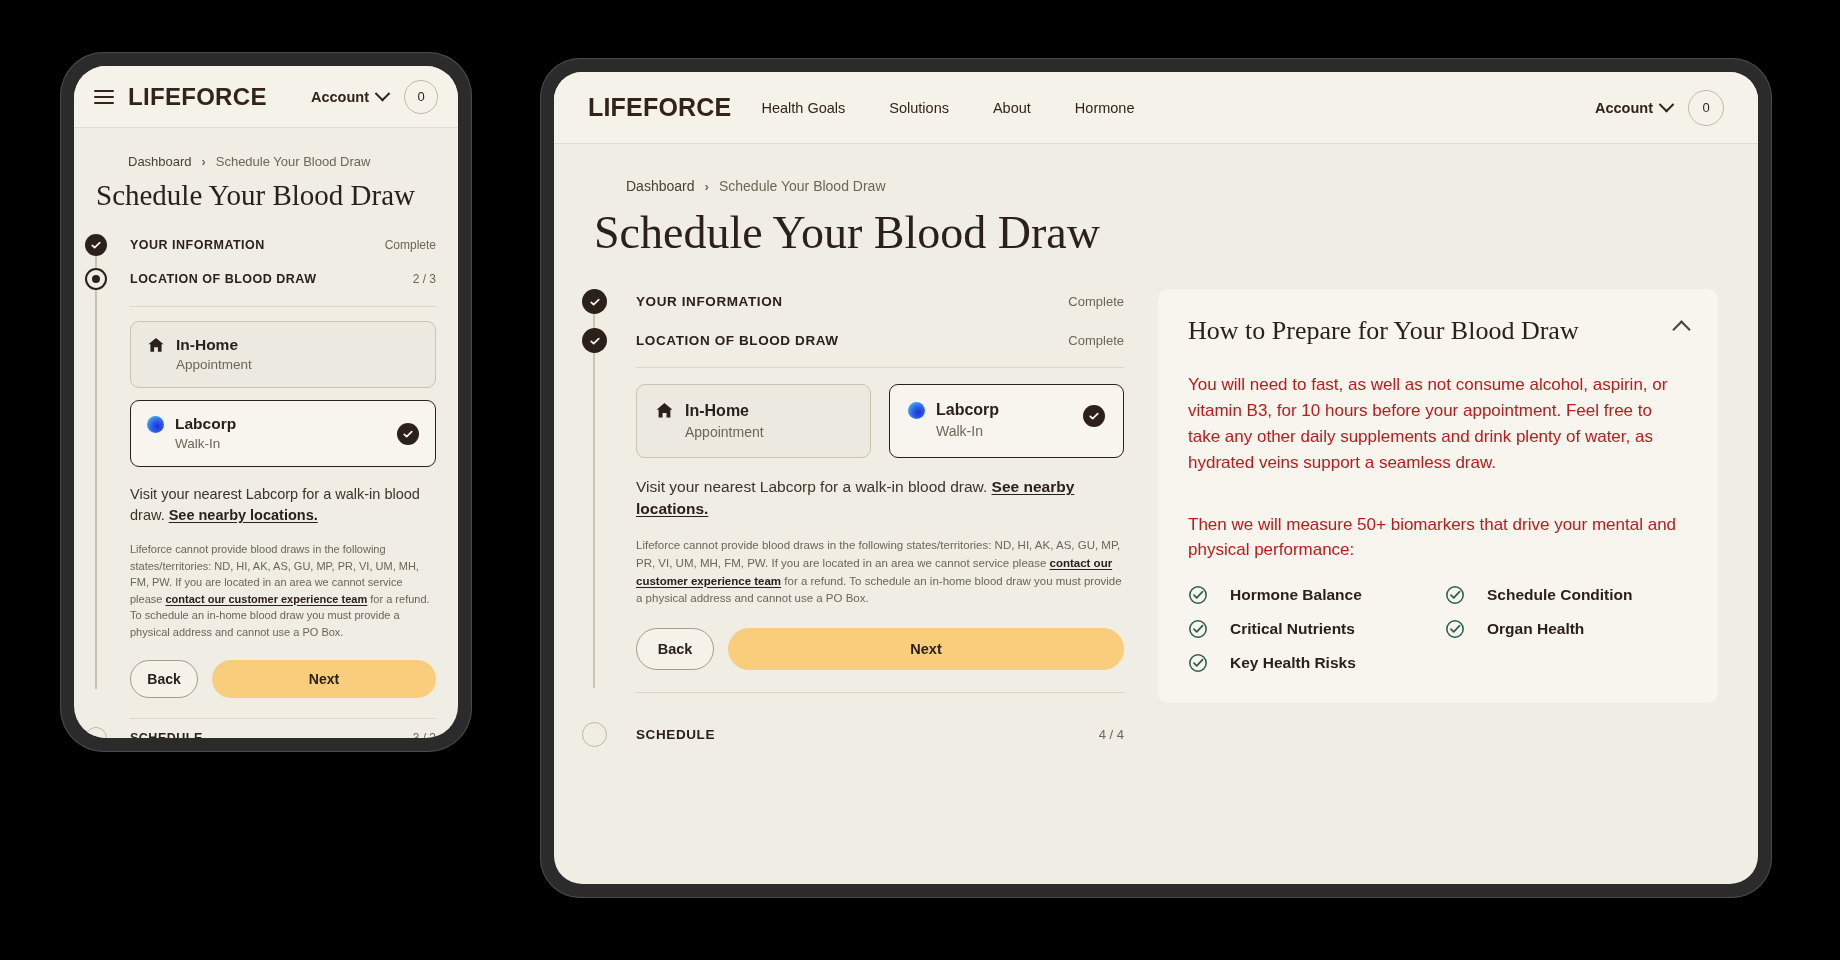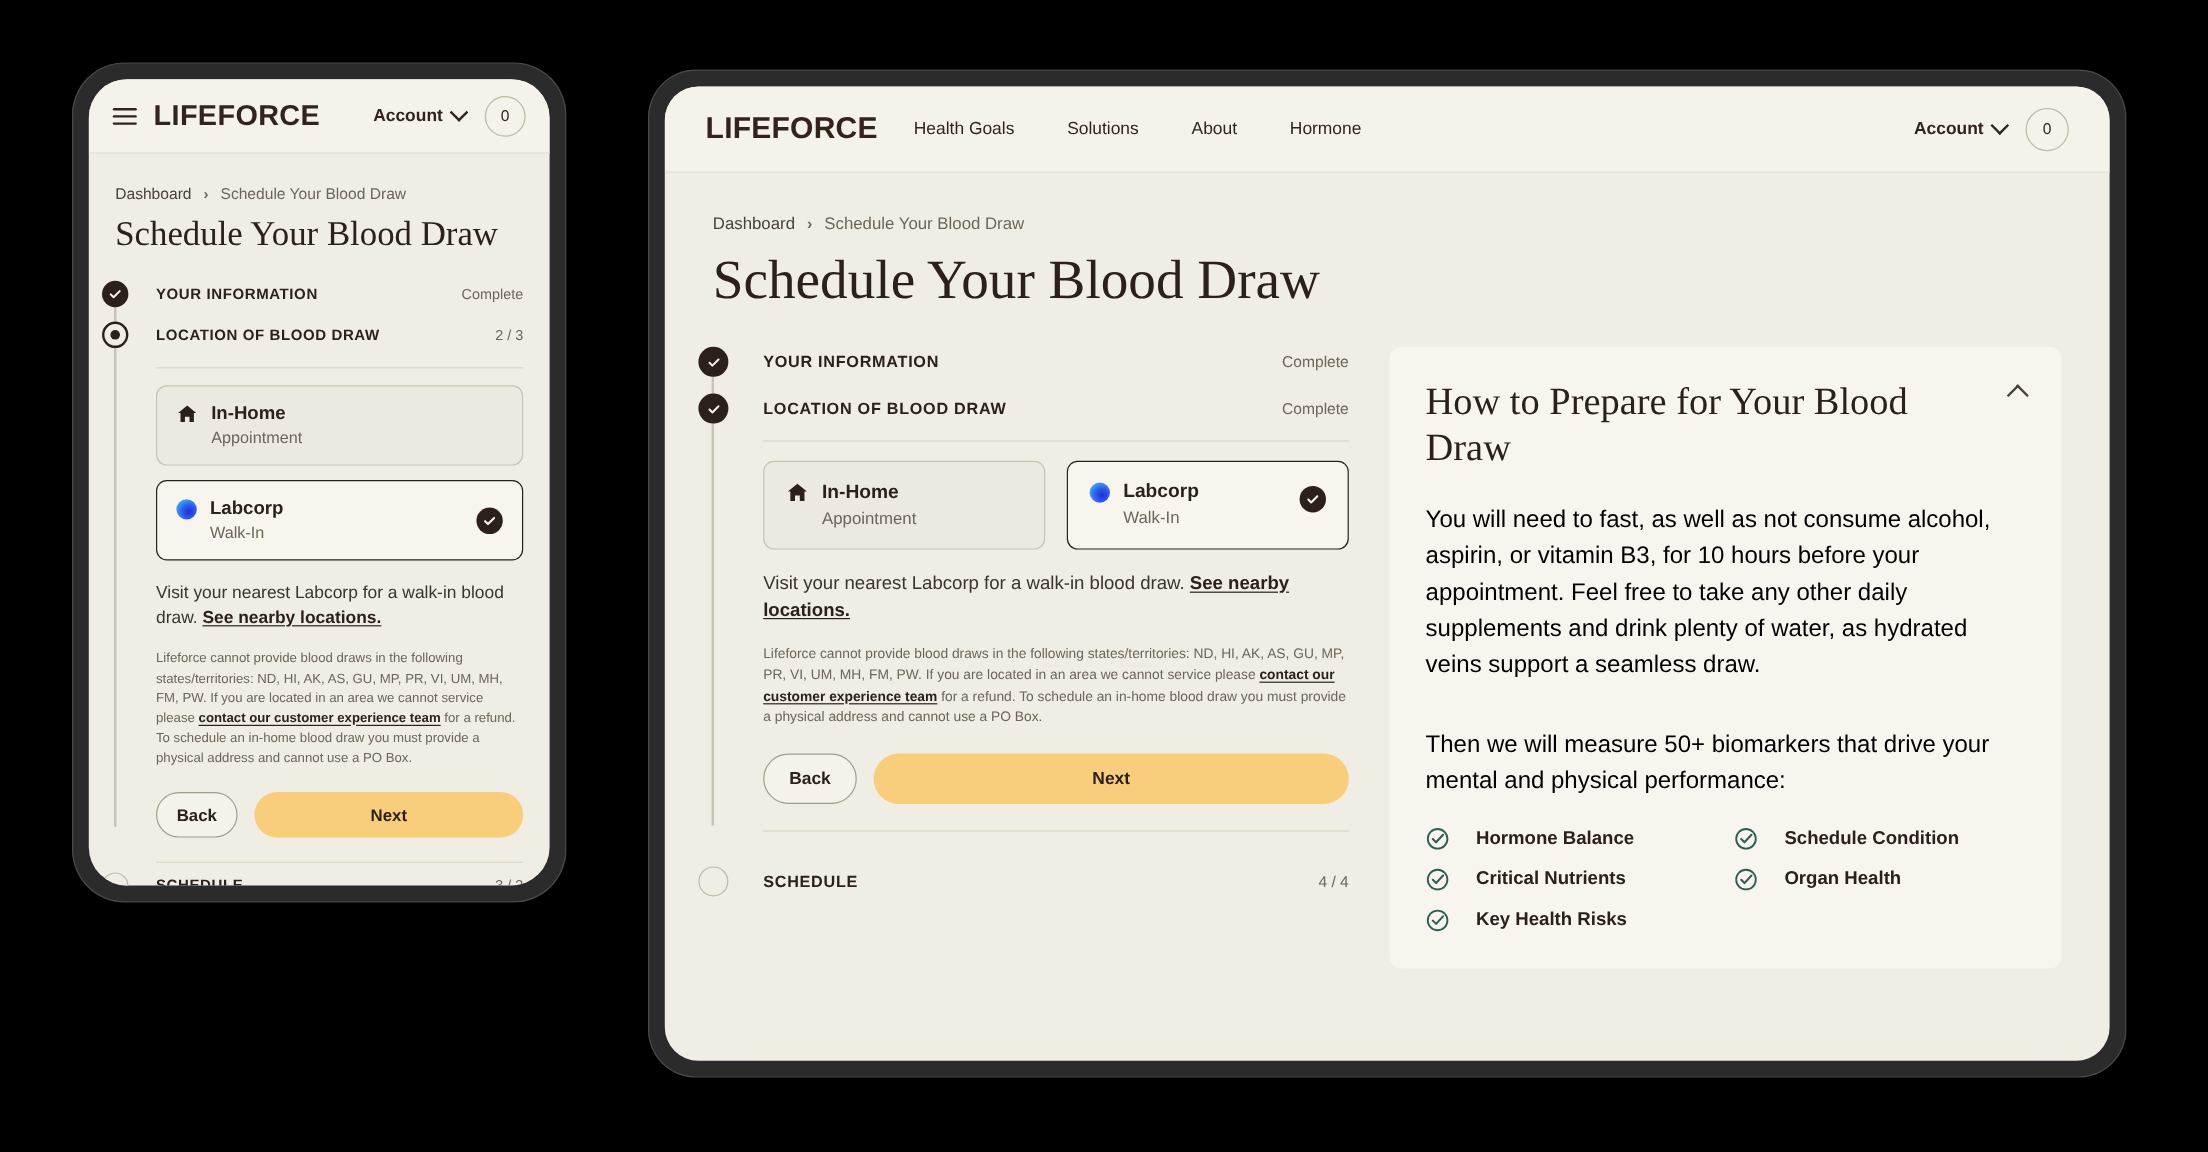--- a/index.html
+++ b/index.html
@@ -61,21 +61,21 @@
     width: 34px; height: 34px; border-radius: 50%;
     border: 1px solid #BFB9A4; display:flex; align-items:center; justify-content:center;
     font-size: 13px; color: #32241B; cursor: pointer; background: transparent;
   }
 
   
   .body { padding: 0; }
   .phone .body { padding: 26px 22px 0 22px; }
   .tablet .body { padding: 34px 40px 0 40px; }
 
-  .crumb { display:flex; align-items:flex-end; gap: 10px; color: #6E6557; }
+  .crumb { display:flex; align-items:flex-end; gap: 10px; color: #6E6557; margin-left: 32px; }
   .phone .crumb { font-size: 13px; }
   .tablet .crumb { font-size: 14px; }
   .crumb .sep { font-weight: 700; font-size: 0.95em; color: #6E6557; }
   .crumb a { color: #4A4135; text-decoration: none; }
 
   h1.page-title {
     font-family: "Liberation Serif", serif;
     font-weight: 400; color: #2C211A; letter-spacing: 0px;
   }
   .phone h1.page-title { font-size: 29px; margin: 10px 0 22px; }
@@ -177,24 +177,24 @@
 
   
   .panel {
     background: #F7F5EE;
     border-radius: 10px;
     padding: 26px 30px 30px;
   }
   .panel-head { display:flex; align-items:flex-start; justify-content: space-between; gap: 18px; }
   .panel-title {
     font-family: "Liberation Serif", serif; font-weight: 400;
-    font-size: 32px; color: #2C211A; line-height: 1.2;
+    font-size: 26px; color: #2C211A; line-height: 1.2;
   }
   .caret-up { width: 13px; height: 13px; border-left: 2px solid #4A4135; border-top: 2px solid #4A4135; transform: rotate(45deg); margin-top: 8px; cursor:pointer; flex:0 0 auto; }
-  .panel p { font-size: 20px; line-height: 1.52; color: #000000; }
+  .panel p { font-size: 17px; line-height: 1.52; color: #b91c1c; }
   .panel p + p { margin-top: 36px; }
   .bmarks { display: grid; grid-template-columns: 1fr 1fr; column-gap: 14px; row-gap: 14px; margin-top: 22px; }
   .bmark { display:flex; align-items:center; gap: 22px; }
   .bmark span { font-size: 15.5px; font-weight: 700; color: #2C211A; }
 
   .tablet-main { display: flex; gap: 34px; align-items: flex-start; }
   .tablet-left { flex: 1 1 0; min-width: 0; }
   .tablet-right { width: 560px; flex: 0 0 560px; }
 </style>
 </head>

